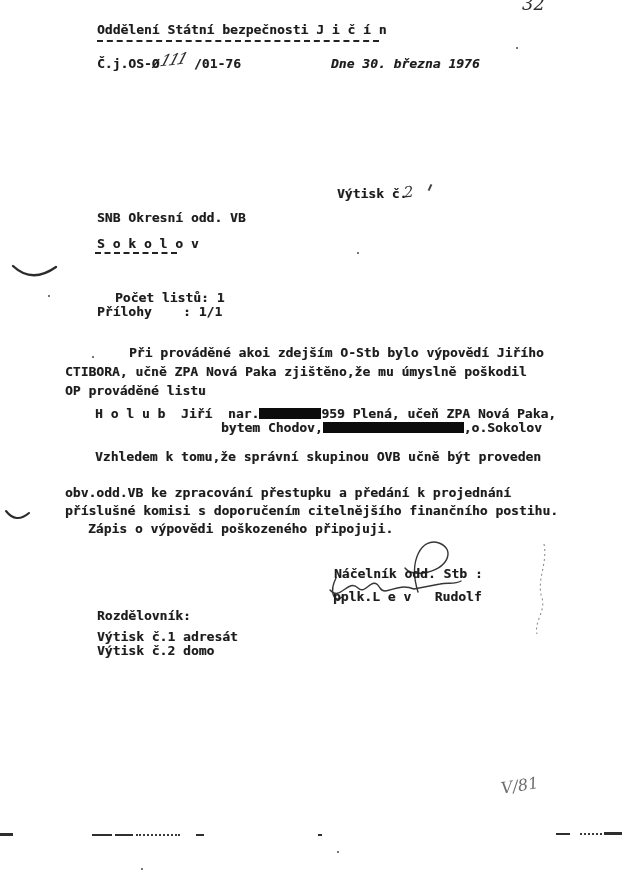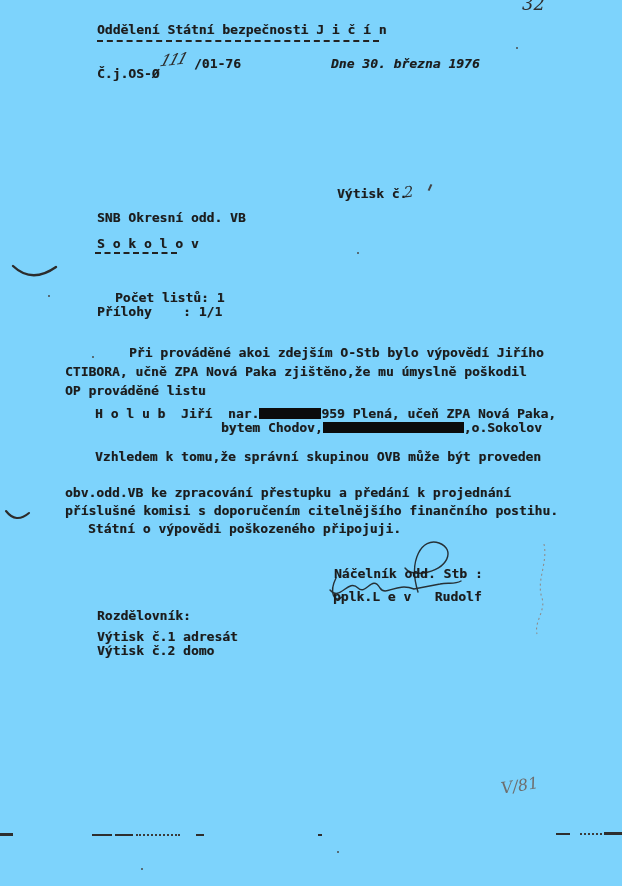--- a/index.html
+++ b/index.html
@@ -1,18 +1,18 @@
 <!DOCTYPE html>
 <html><head>
 <meta charset="utf-8">
 <style>
   html,body{margin:0;padding:0;background:#e8e8e6;}
   .page{
     position:relative;width:622px;height:886px;margin:0 auto;
-    background:#7dd3fc;overflow:hidden;
+    background:#ffffff;overflow:hidden;
     font-family:"DejaVu Sans Mono","Liberation Mono",monospace;
     color:#1c1c1c;
   }
   .tw{ 
     position:absolute;font-size:13px;font-weight:bold;line-height:15px;
     white-space:pre;letter-spacing:0px;
     text-shadow:0.4px 0.4px 0 rgba(20,20,20,.45);
   }
   .hw{ 
     position:absolute;font-family:"DejaVu Serif","Liberation Serif",serif;
@@ -28,21 +28,21 @@
 </head>
 <body>
 
 <div class="page">
 
   <div class="hw" style="left:522px;top:-7px;font-size:18px;">32</div>
 
   <div class="tw" style="left:97px;top:22px;">Oddělení Státní bezpečnosti J i č í n</div>
   <div class="dashline" style="left:97px;top:40px;width:282px;"></div>
 
-  <div class="tw" style="left:97px;top:56px;margin-top:10px;">Č.j.OS-Ø</div>
+  <div class="tw" style="left:97px;top:56px;">Č.j.OS-Ø</div>
   <div class="hw" style="left:161px;top:50px;font-size:16px;letter-spacing:-2px;transform:skewX(-22deg) rotate(-6deg);">111</div>
   <div class="tw" style="left:194px;top:56px;">/01-76</div>
   <div class="tw" style="left:331px;top:56px;font-style:italic;">Dne 30. března 1976</div>
 
   <div class="tw" style="left:337px;top:186px;">Výtisk č.</div>
   <div class="hw" style="left:404px;top:183px;font-size:15px;transform:rotate(-6deg);">2</div>
   <div style="position:absolute;left:429px;top:184px;width:2px;height:7px;background:#444;transform:rotate(24deg);"></div>
 
   <div class="tw" style="left:97px;top:210px;">SNB Okresní odd. VB</div>
   <div class="tw" style="left:97px;top:236px;">S o k o l o v</div>
@@ -51,24 +51,24 @@
   <div class="tw" style="left:115px;top:290px;">Počet listů: 1</div>
   <div class="tw" style="left:97px;top:304px;">Přílohy    : 1/1</div>
 
   <div class="tw" style="left:129px;top:345px;">Při prováděné akoi zdejším O-Stb bylo výpovědí Jiřího</div>
   <div class="tw" style="left:65px;top:364px;">CTIBORA, učně ZPA Nová Paka zjištěno,že mu úmyslně poškodil</div>
   <div class="tw" style="left:65px;top:383px;">OP prováděné listu</div>
 
   <div class="tw" style="left:95px;top:406px;"><span>H o l u b  Jiří  nar.</span><span class="redact" style="width:62px;"></span><span>959 Plená, učeň ZPA Nová Paka,</span></div>
   <div class="tw" style="left:215px;top:420px;margin-left:6px;"><span>bytem Chodov,</span><span class="redact" style="width:141px;"></span><span>,o.Sokolov</span></div>
 
-  <div class="tw" style="left:95px;top:449px;">Vzhledem k tomu,že správní skupinou OVB může být proveden</div>
+  <div class="tw" style="left:95px;top:449px;">Vzhledem k tomu,že správní skupinou OVB učně být proveden</div>
   <div class="tw" style="left:65px;top:485px;">obv.odd.VB ke zpracování přestupku a předání k projednání</div>
   <div class="tw" style="left:65px;top:503px;">příslušné komisi s doporučením citelnějšího finančního postihu.</div>
-  <div class="tw" style="left:88px;top:521px;">Státní o výpovědi poškozeného připojuji.</div>
+  <div class="tw" style="left:88px;top:521px;">Zápis o výpovědi poškozeného připojuji.</div>
 
   <div class="tw" style="left:334px;top:566px;">Náčelník odd. Stb :</div>
   <div class="tw" style="left:333px;top:589px;">pplk.L e v   Rudolf</div>
   <svg style="left:322px;top:534px;" width="175" height="72" viewBox="0 0 175 72">
     <g fill="none" stroke="#1b1b1b" stroke-width="1.4" stroke-linecap="round" opacity="0.88">
       <path d="M 96,58 C 86,26 100,3 117,9 C 134,15 126,36 101,39 C 92,40 86,38 83,34"></path>
       <path d="M 8,56 C 18,68 26,44 36,54 C 44,62 50,40 58,54 C 64,63 74,48 92,55 L 118,50 C 126,48 132,51 139,47"></path>
       <path d="M 14,44 C 7,58 12,70 20,63"></path>
     </g>
   </svg>

